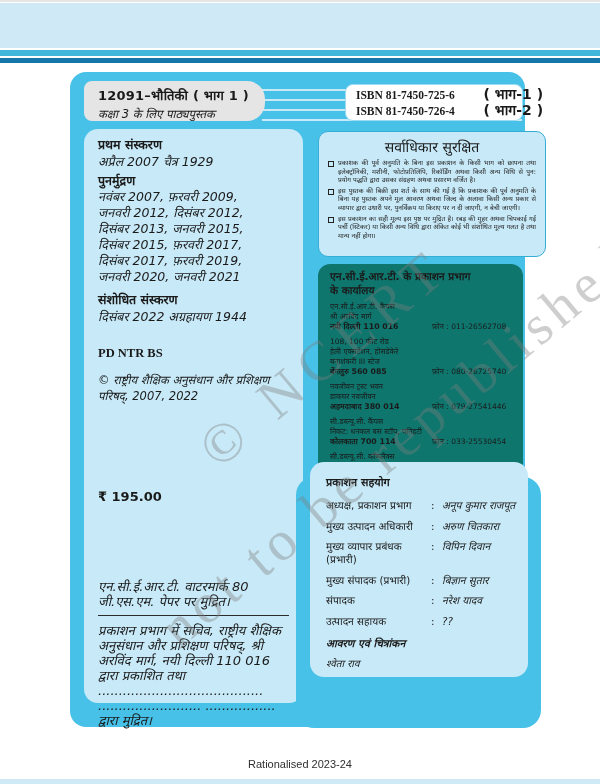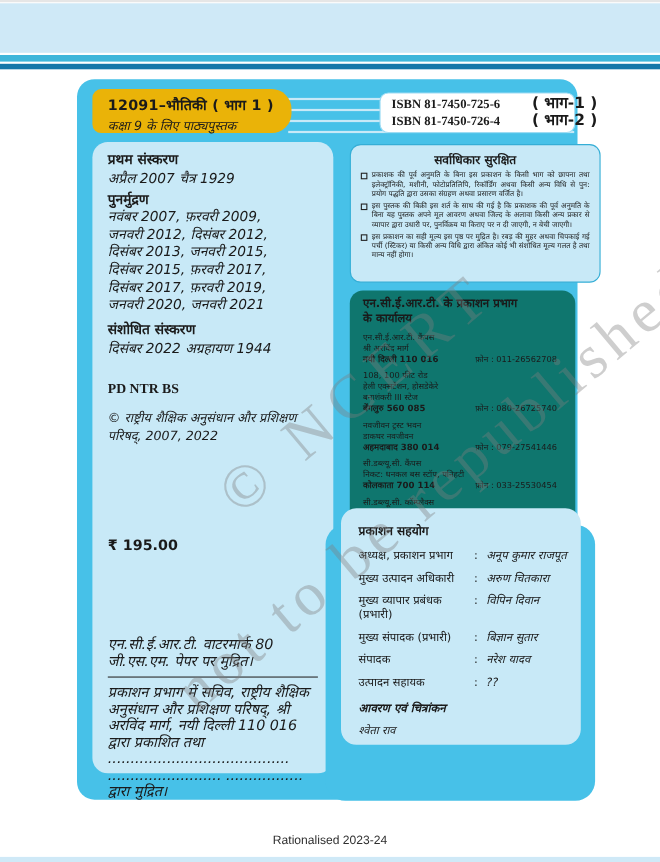--- a/index.html
+++ b/index.html
@@ -10,21 +10,21 @@
   .top-hair{position:absolute;left:0;top:0;width:600px;height:2px;background:#e6e6e6;}
   .band-light{position:absolute;left:0;top:3px;width:600px;height:45px;background:#cfe9f7;}
   .stripe-m{position:absolute;left:0;top:50px;width:600px;height:6px;background:#3fb6da;}
   .stripe-d{position:absolute;left:0;top:58px;width:600px;height:5px;background:#1577a9;}
   .bottom-strip{position:absolute;left:0;top:779px;width:600px;height:5px;background:#cfe9f7;}
 
   
   .main-panel{position:absolute;left:70px;top:72px;width:455px;height:655px;background:#47c1e8;border-radius:16px;}
 
   
-  .title-box{position:absolute;left:84px;top:81px;width:181px;height:40px;background:#eab308;
+  .title-box{position:absolute;left:84px;top:81px;width:181px;height:40px;background:#e5e5e5;
              border-radius:8px 18px 18px 8px;padding:5px 0 16px 14px;box-sizing:border-box;z-index:3;}
   .book-code-title{font-size:13px;font-weight:700;letter-spacing:.2px;}
   .book-subtitle{font-size:11.5px;font-style:italic;margin-top:2px;}
 
   .hline{position:absolute;left:262px;width:260px;height:2px;background:#c8e9f7;z-index:1;}
 
   .isbn-box{position:absolute;left:345px;top:84px;width:178px;height:37px;background:#ffffff;
             border:1px solid #9edcf3;border-radius:8px;box-sizing:border-box;z-index:2;
             display:flex;flex-direction:column;justify-content:center;padding-left:10px;}
   .isbn-line{font-family:"Liberation Serif",serif;font-weight:700;font-size:11.5px;line-height:15px;white-space:nowrap;}
@@ -40,21 +40,21 @@
   .mt20{margin-top:20px;} .mt74{margin-top:74px;} .mt84{margin-top:84px;}
   .pd-code{font-family:"Liberation Serif",serif;font-weight:700;font-size:12.5px;line-height:17px;}
   .copyright{font-size:11.5px;line-height:16px;}
   .price{font-weight:700;font-size:13px;line-height:17px;}
   .note{font-size:13px;line-height:15px;}
   .rule{border:0;border-top:1px solid #2b2b2b;margin:6px 2px 7px 0;}
 
   
   .rights-box{position:absolute;left:318px;top:131px;width:228px;height:126px;background:#c8e9f7;
               border:1px solid #35aed6;border-radius:10px;padding:5px 9px;box-sizing:border-box;z-index:3;}
-  .rights-title{text-align:center;font-weight:700;font-size:11px;margin-bottom:3px;}
+  .rights-title{text-align:center;font-weight:400;font-size:14px;margin-bottom:3px;}
   .rights-item{display:flex;gap:4px;font-size:6.6px;line-height:8.6px;margin-bottom:2px;text-align:justify;}
   .sq{width:4px;height:4px;border:1px solid #222;margin-top:2px;flex:none;}
 
   
   .offices-box{position:absolute;left:318px;top:264px;width:205px;height:213px;background:#0f766e;
                border-radius:12px;padding:6px 10px 0 12px;box-sizing:border-box;z-index:2;}
   .offices-title{font-weight:700;font-size:10.5px;line-height:13.5px;}
   .office-entry{margin-top:5px;font-size:7.5px;line-height:10px;}
   .office-last{display:flex;}
   .office-city{font-weight:700;width:102px;font-size:7.8px;flex:none;}
@@ -94,21 +94,21 @@
 
   <div class="main-panel"></div>
 
   <div class="hline" style="top:89px;"></div>
   <div class="hline" style="top:99px;"></div>
   <div class="hline" style="top:109px;"></div>
   <div class="hline" style="top:119px;"></div>
 
   <div class="title-box">
     <div class="book-code-title">12091–भौतिकी ( भाग 1 )</div>
-    <div class="book-subtitle">कक्षा 9 के लिए पाठ्यपुस्तक</div>
+    <div class="book-subtitle">कक्षा 3 के लिए पाठ्यपुस्तक</div>
   </div>
 
   <div class="isbn-box">
     <div class="isbn-line"><span>ISBN 81-7450-725-6</span><span class="isbn-part"> ( भाग-1 )</span></div>
     <div class="isbn-line"><span>ISBN 81-7450-726-4</span><span class="isbn-part"> ( भाग-2 )</span></div>
   </div>
 
   <div class="edition-box">
     <div class="lbl">प्रथम संस्करण</div>
     <div class="val">अप्रैल 2007 चैत्र 1929</div>

